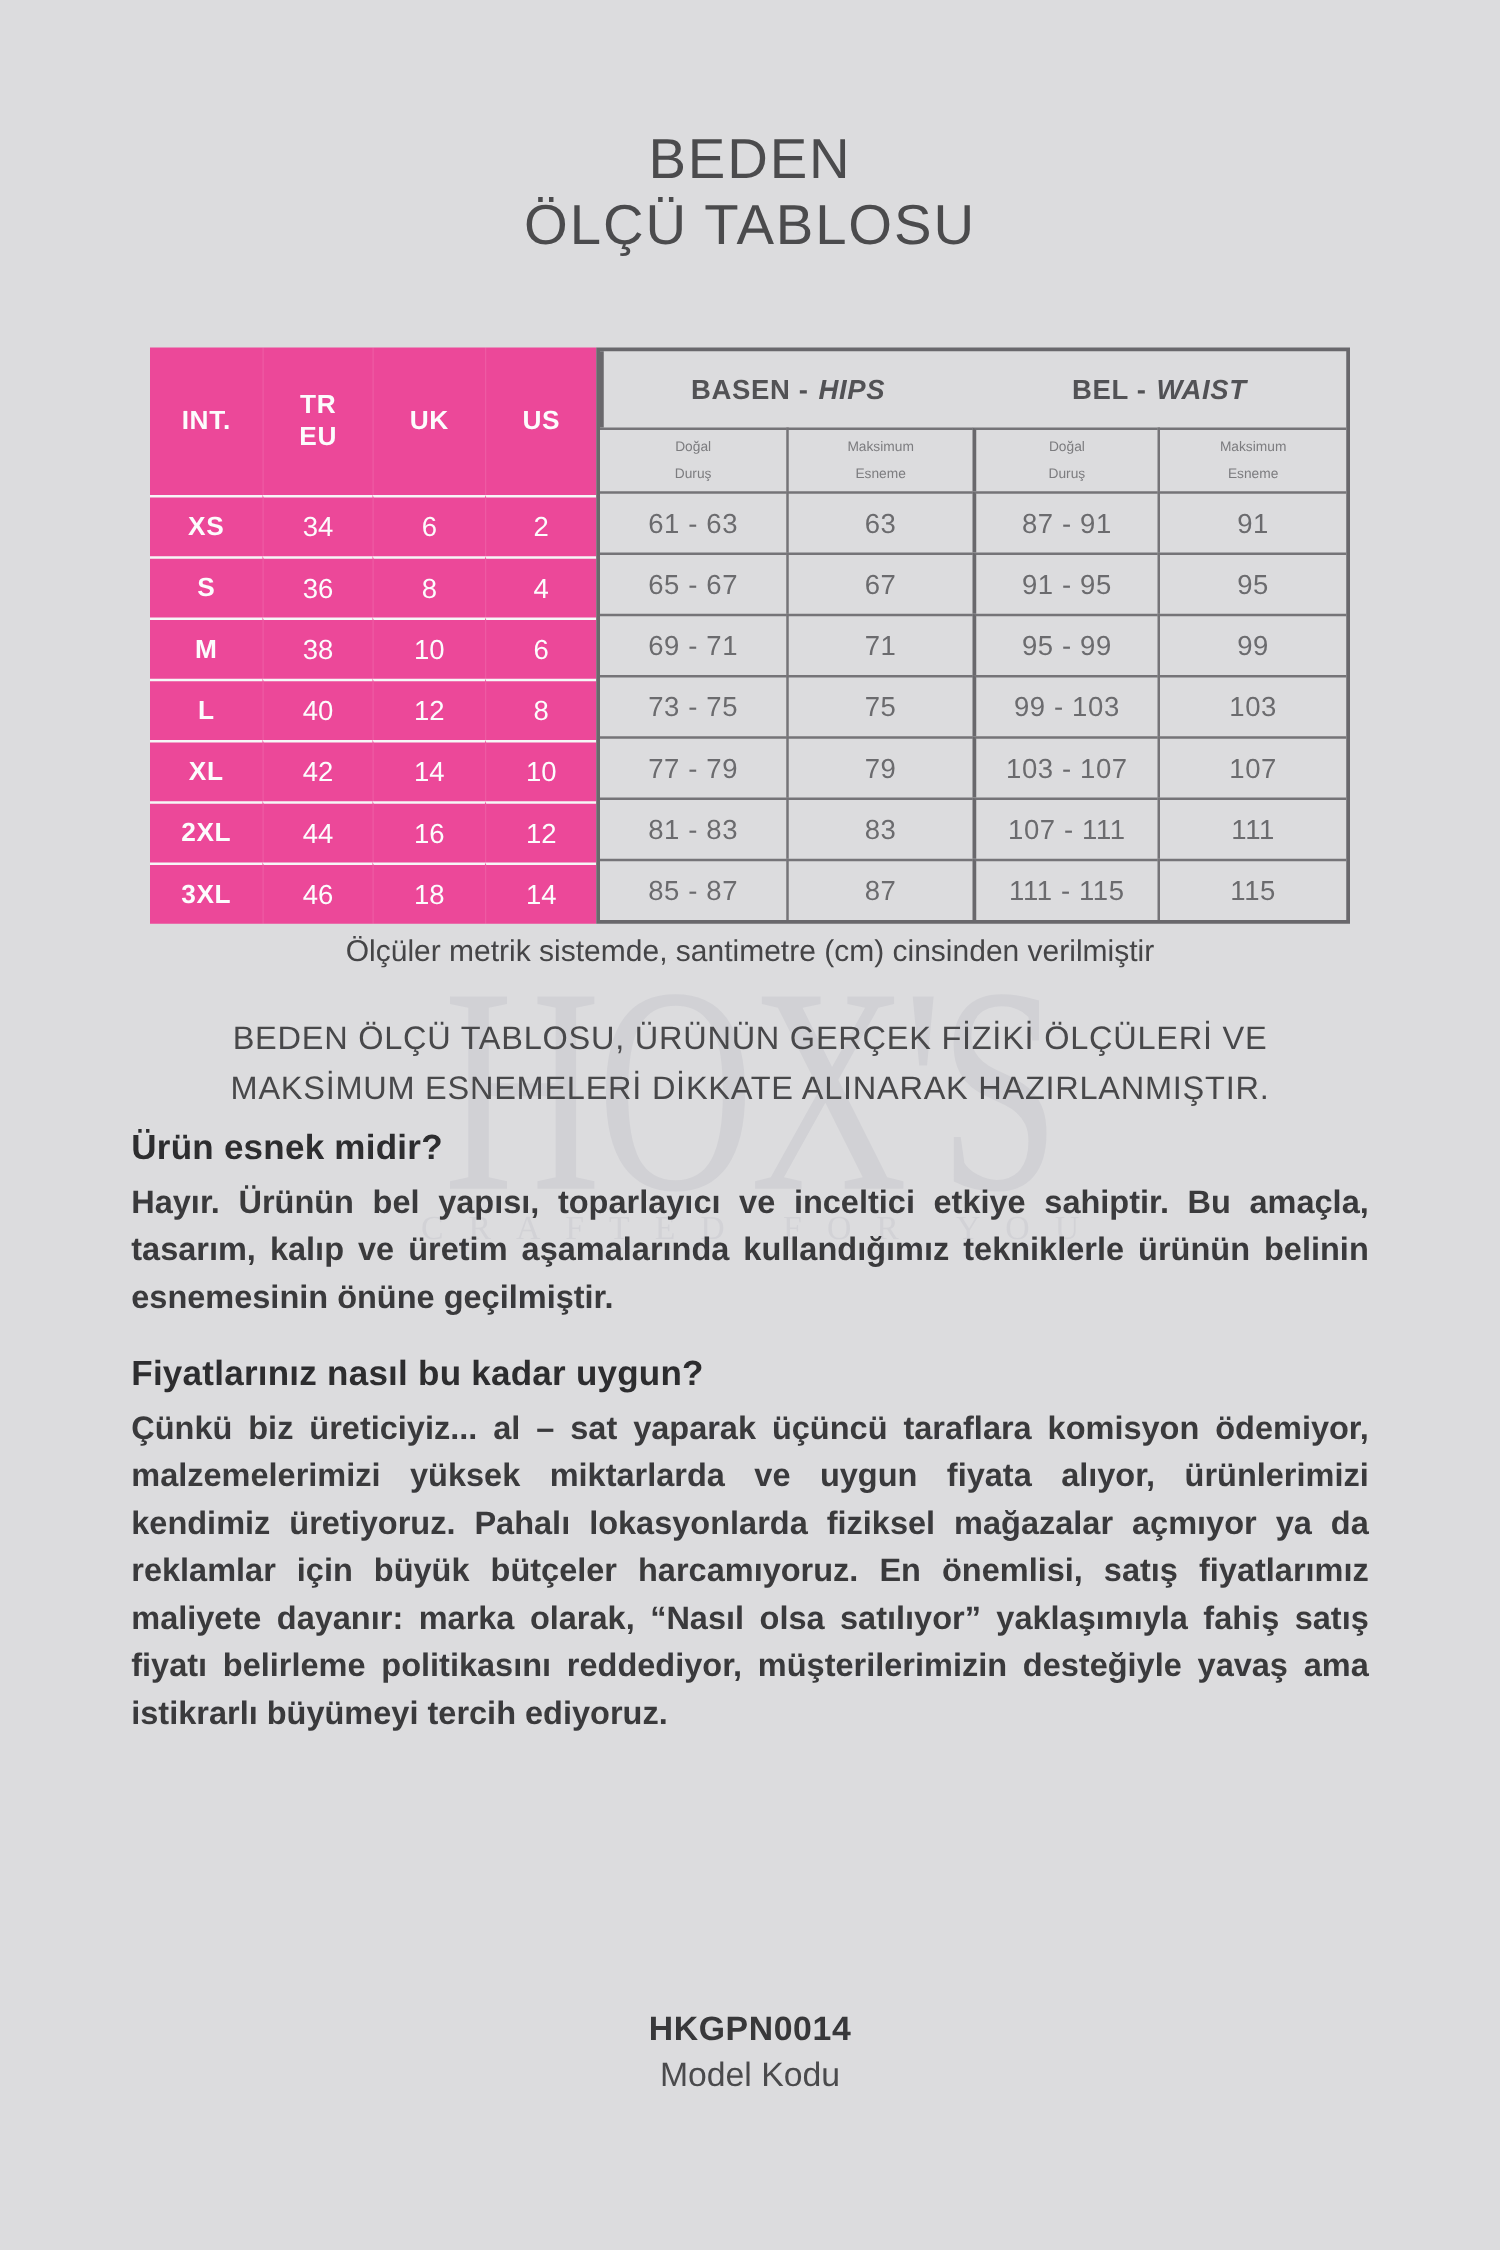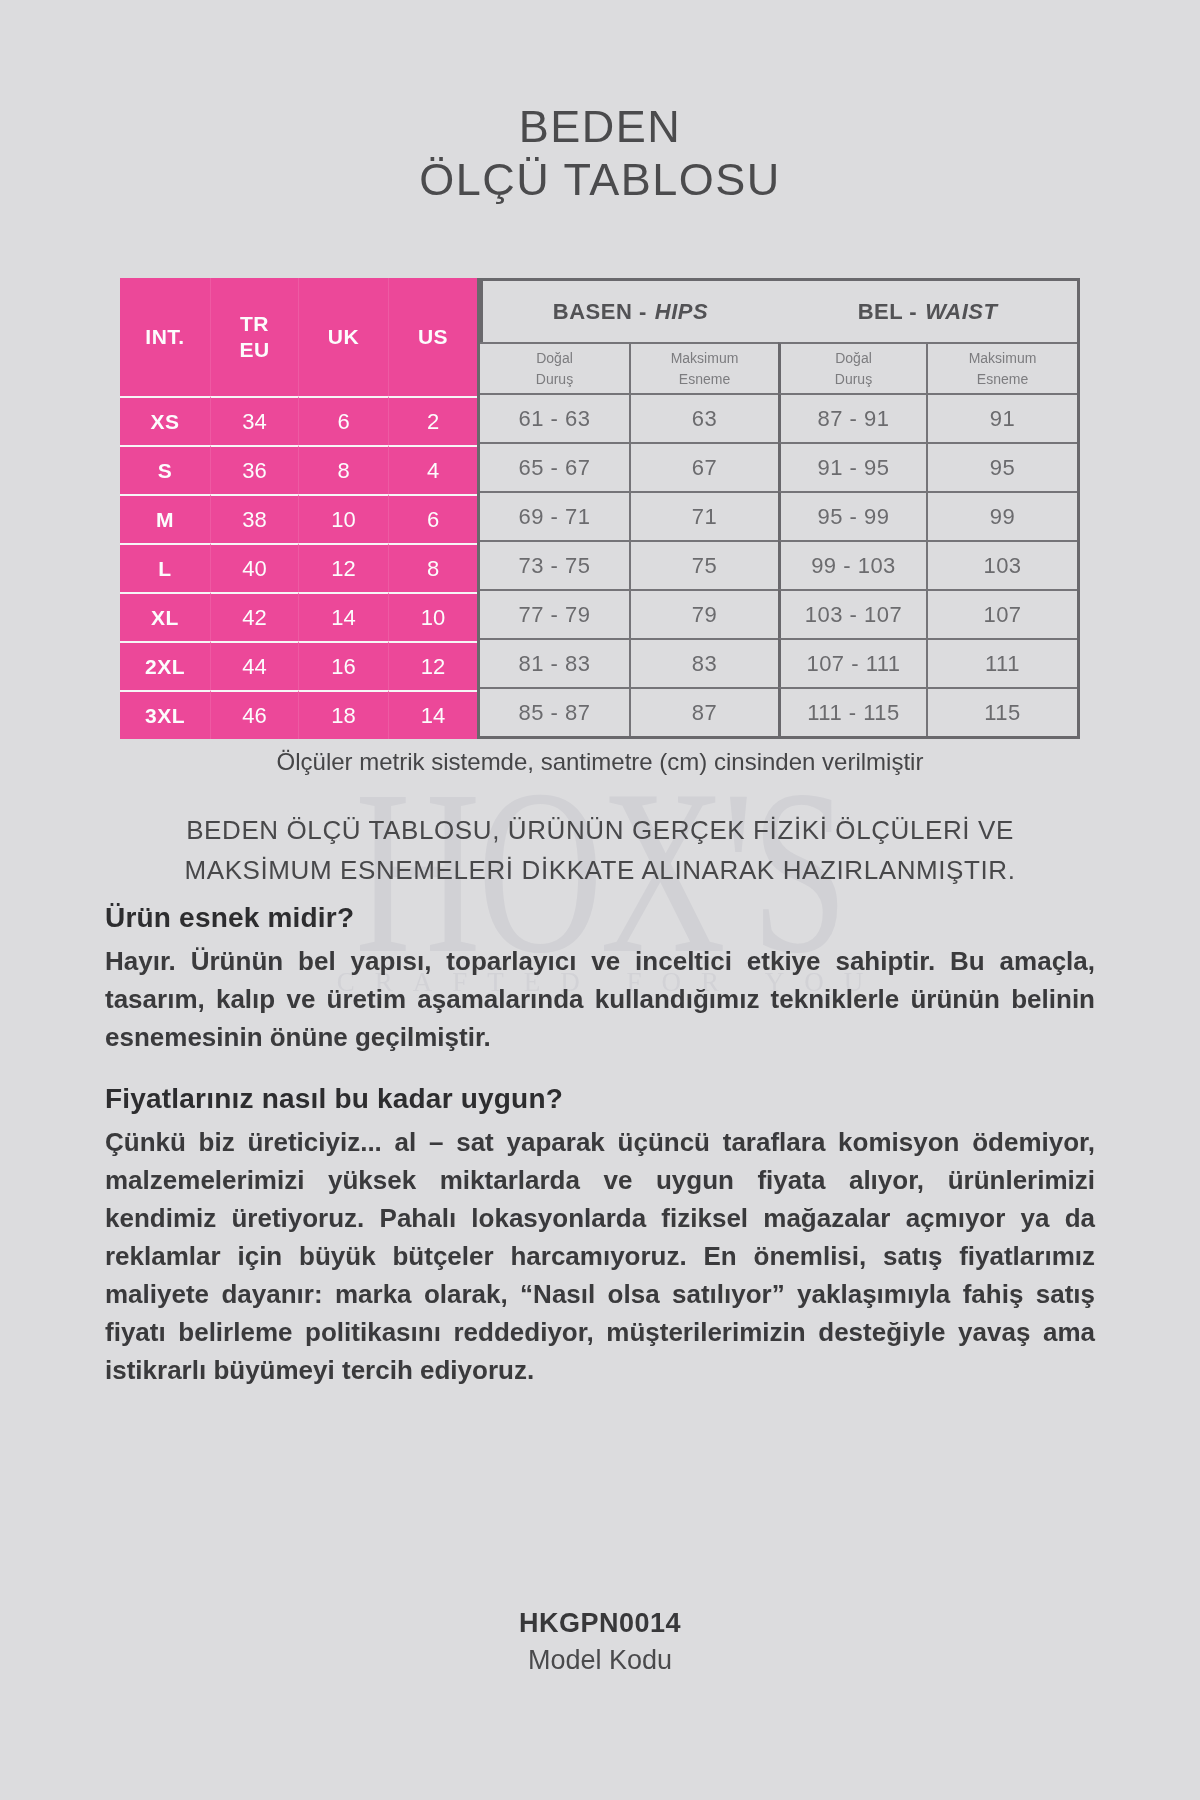--- a/index.html
+++ b/index.html
@@ -57,21 +57,21 @@
   }
   .lcell {
     display:flex; align-items:center; justify-content:center; box-sizing:border-box;
     border-left:2px solid #757478; border-top:2px solid #757478;
   }
   .no-bl { border-left:none; }
   .no-bt { border-top:none; }
   .bl3 { border-left-width:3px; border-left-color:#69686c; }
   .lgh { grid-column:span 2; font-weight:700; font-size:22px; color:#525255; letter-spacing:0.5px; }
   .lgh .it { font-style:italic; margin-left:8px; }
-  .lsub { flex-direction:column; font-size:14px; line-height:21px; color:#7c7c7f; text-align:center; }
+  .lsub { flex-direction:column; font-size:11px; line-height:21px; color:#7c7c7f; text-align:center; }
   .lval { font-size:22px; color:#6b6b6e; letter-spacing:0.5px; }
 
   
   .caption {
     position:absolute; top:748px; left:0; width:100%;
     text-align:center; font-size:24px; color:#454547; z-index:1;
   }
   .intro {
     position:absolute; top:810px; left:110px; width:980px;
     text-align:center; font-size:26px; line-height:40px;

